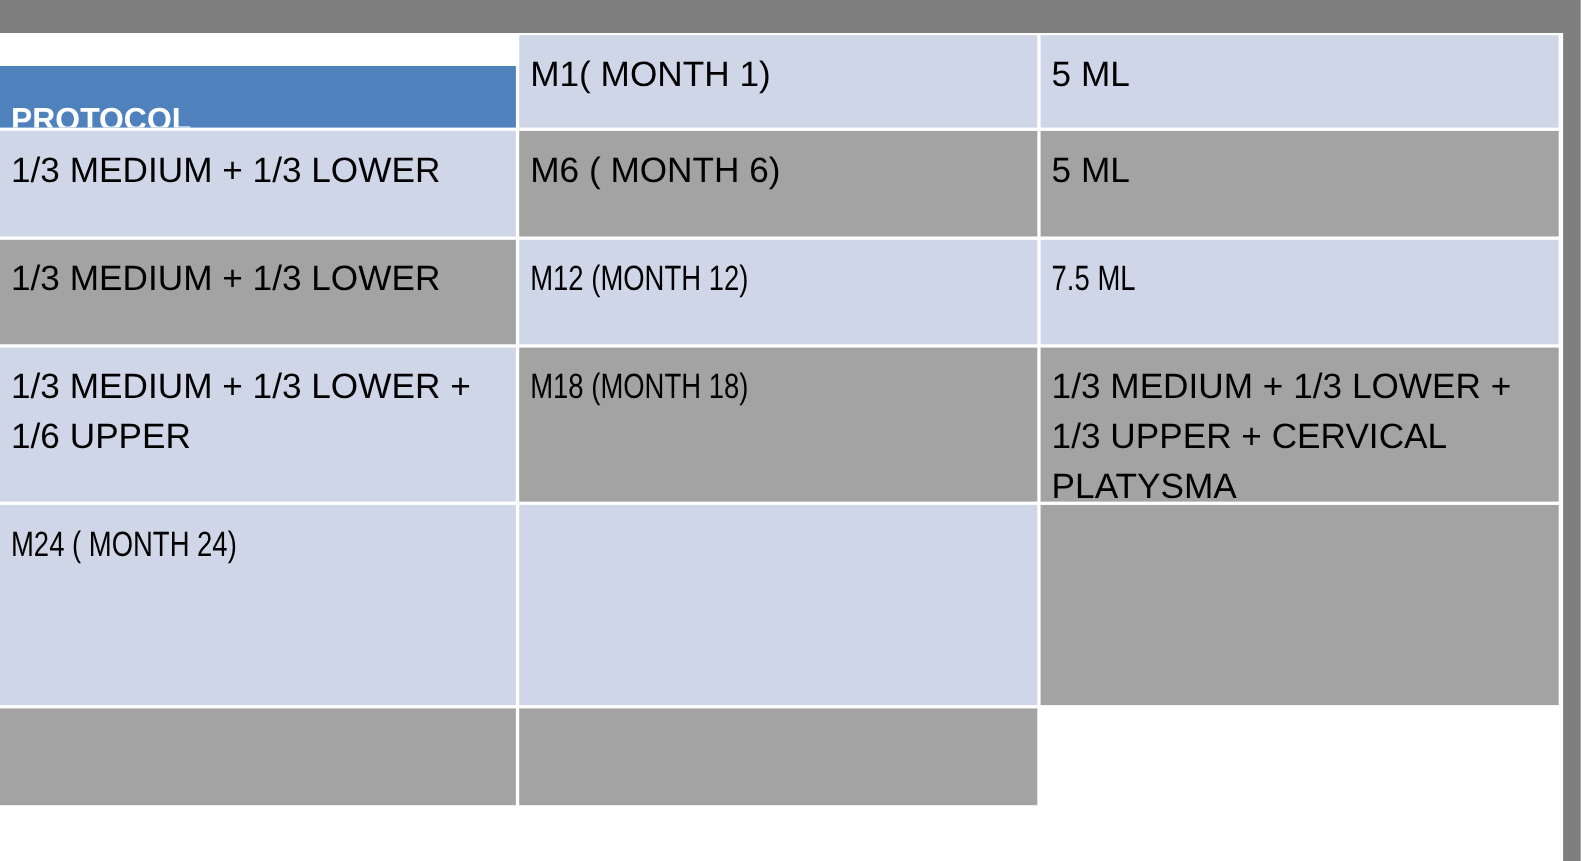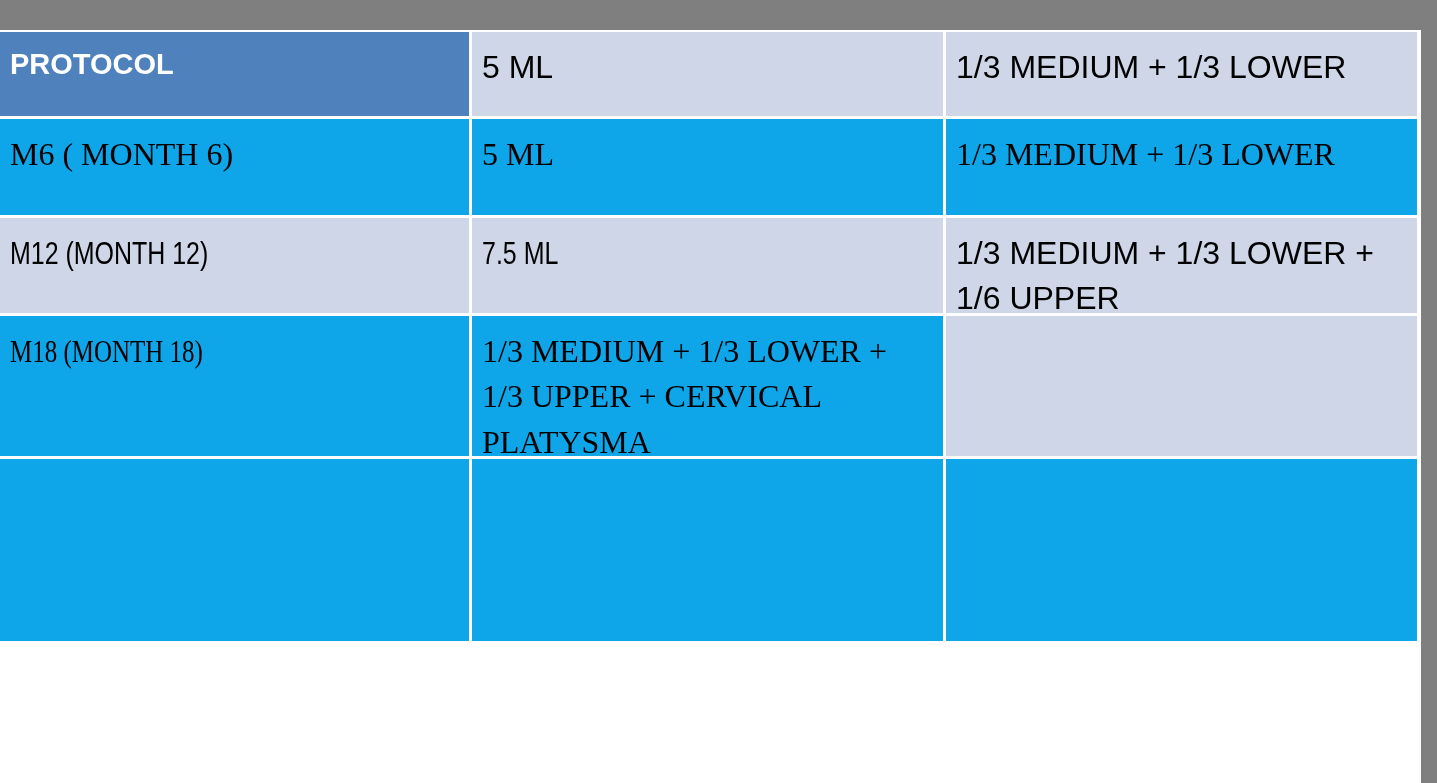--- a/index.html
+++ b/index.html
@@ -24,51 +24,54 @@
     font-size:32px;
     line-height:1.42;
     color:#000000;
     overflow:hidden;
   }
   .cell.header{
     background:#4f81bd;
     color:#ffffff;
     font-weight:bold;
     font-size:29px;
-    padding-top:12px;
+    padding-top:29px;
+    margin-top:28px;
   }
   .cell.dark{background:#cfd6e8;}
-  .cell.light{background:#0ea5e9;font-family:Liberation Serif, serif;}
+  .cell.light{background:#a3a3a3;}
   .cell.condensed > span{
     display:inline-block;
     transform:scaleX(0.78);
     transform-origin:0 50%;
     white-space:nowrap;
   }
 </style>
 </head>
 <body>
 
 <div class="slide-table">
 
   <div class="cell header">PROTOCOL</div>
 
+  <div class="cell dark">M1( MONTH 1)</div>
   <div class="cell dark">5 ML</div>
   <div class="cell dark">1/3 MEDIUM + 1/3 LOWER</div>
 
   <div class="cell light">M6 ( MONTH 6)</div>
   <div class="cell light">5 ML</div>
   <div class="cell light">1/3 MEDIUM + 1/3 LOWER</div>
 
   <div class="cell dark condensed"><span>M12 (MONTH 12)</span></div>
   <div class="cell dark condensed"><span>7.5 ML</span></div>
   <div class="cell dark">1/3 MEDIUM + 1/3 LOWER + 1/6 UPPER</div>
 
   <div class="cell light condensed"><span>M18 (MONTH 18)</span></div>
   <div class="cell light">1/3 MEDIUM + 1/3 LOWER + 1/3 UPPER + CERVICAL PLATYSMA</div>
 
+  <div class="cell dark condensed"><span>M24 ( MONTH 24)</span></div>
   <div class="cell dark"></div>
 
   <div class="cell light"></div>
   <div class="cell light"></div>
   <div class="cell light"></div>
 
 </div>
 
 </body></html>

